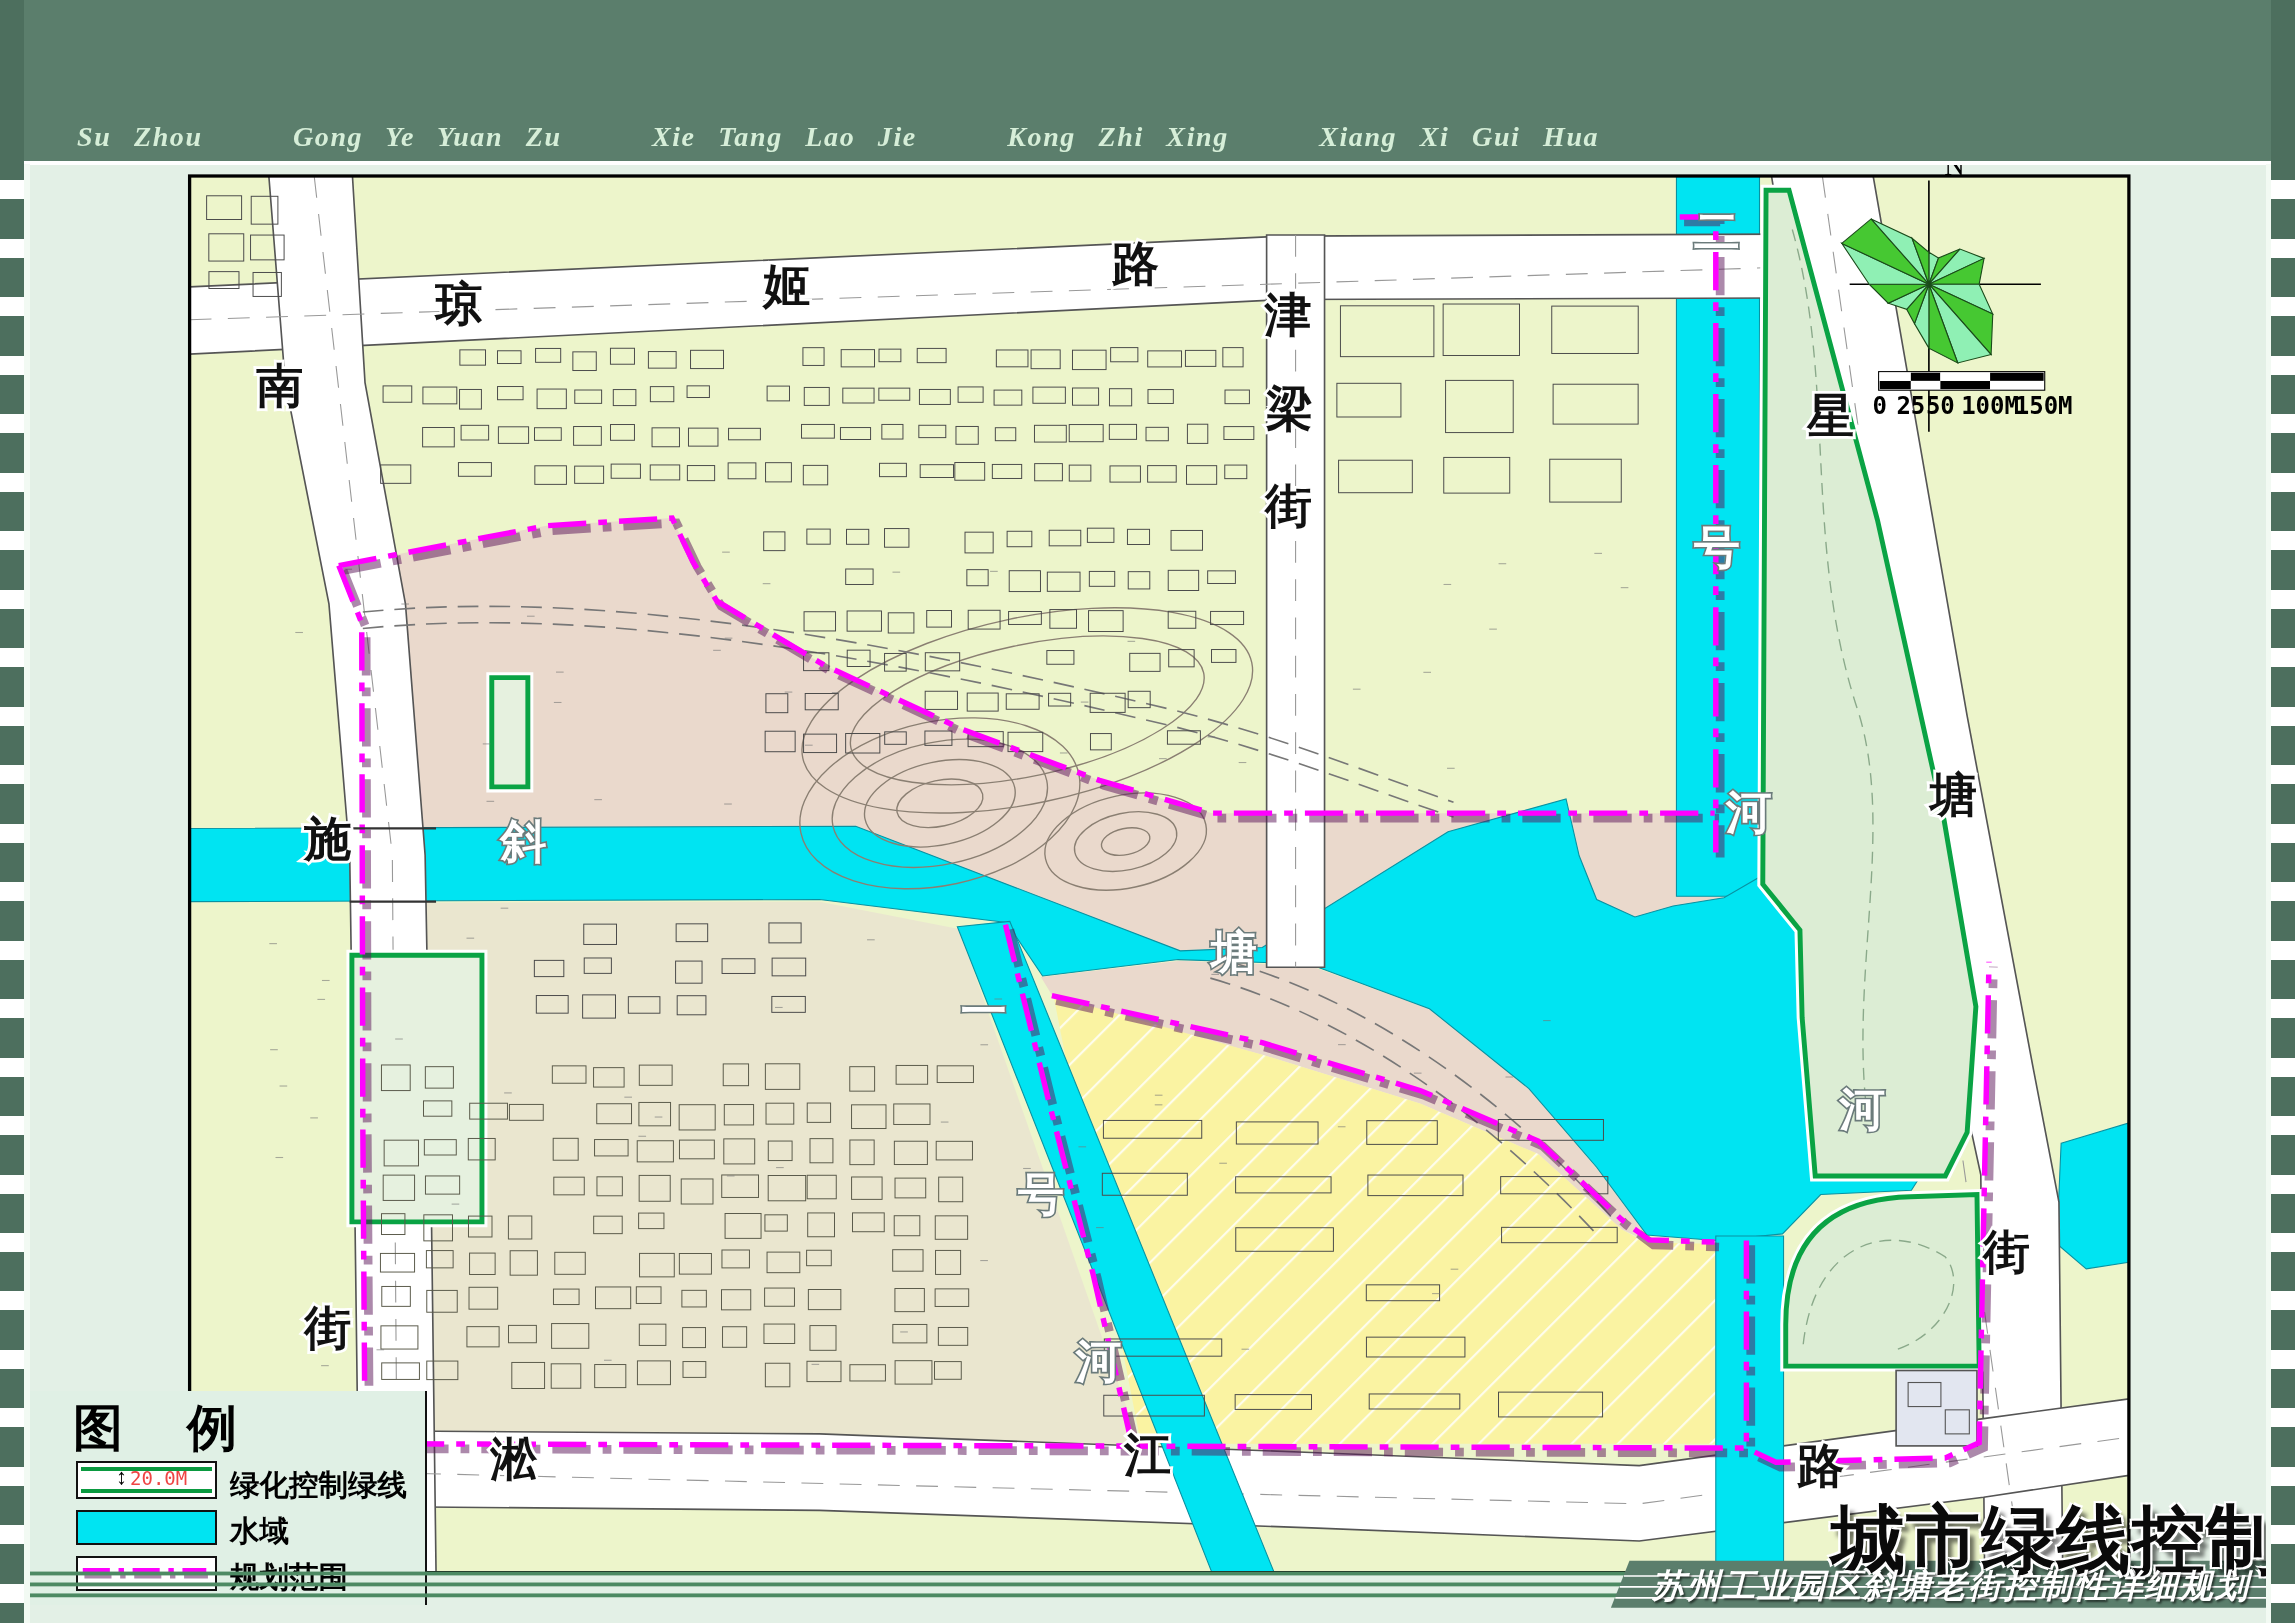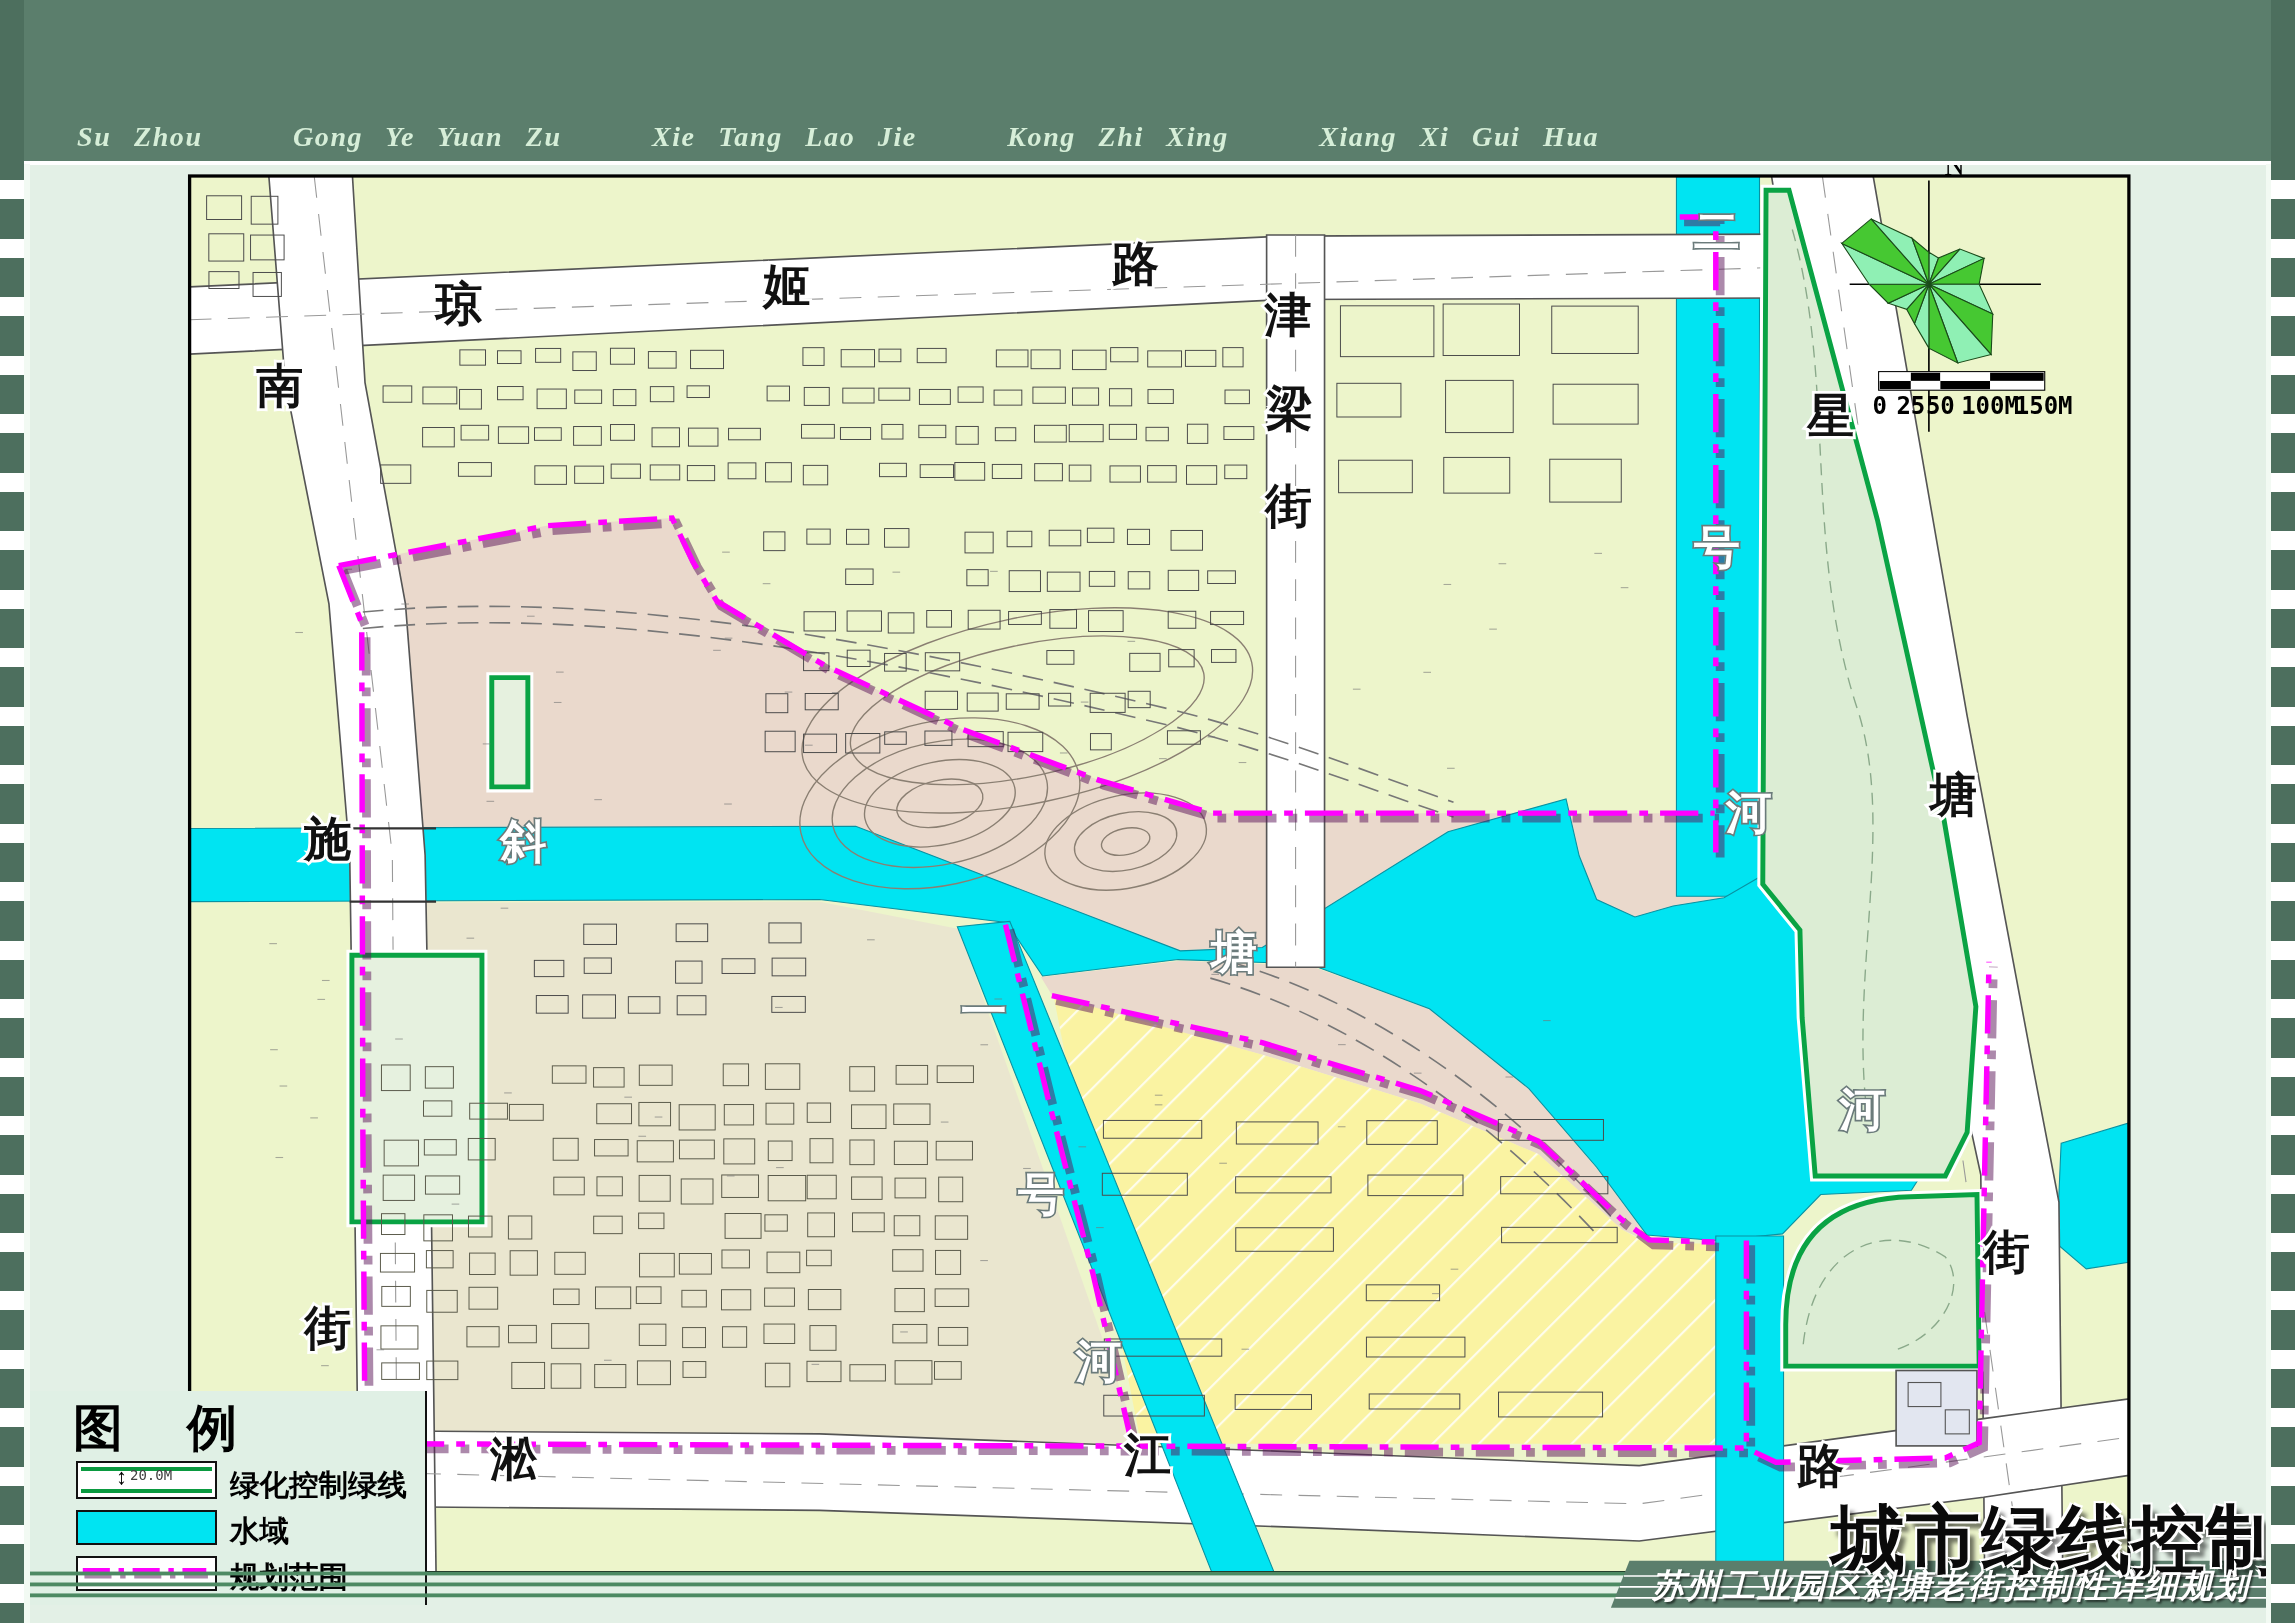--- a/index.html
+++ b/index.html
@@ -25,21 +25,21 @@
   .water-lbl{font-size:84px;font-weight:bold;fill:#ffffff;stroke:#6b7b7b;stroke-width:6px;paint-order:stroke;font-family:"Liberation Sans",sans-serif;}
   .tick-lbl{font-size:44px;font-weight:bold;fill:#000;font-family:"DejaVu Sans Mono","Liberation Mono",monospace;}
   .n-lbl{font-size:52px;fill:#000;font-family:"Liberation Serif",serif;}
   
   #legend{position:absolute;left:27px;top:1391px;width:398px;height:214px;background:#e0f0e5;z-index:20;border-right:2.7px solid #111;}
   #legend .ltitle{position:absolute;left:46px;top:4.4px;font-size:50px;font-weight:900;color:#000;letter-spacing:25px;}
   .litem-box{position:absolute;left:49px;width:137px;border:2.2px solid #111;background:#fff;}
   .litem-lbl{position:absolute;left:203px;font-size:29.5px;font-weight:900;color:#000;white-space:nowrap;}
   #lbox1{top:70px;height:34px;}
   #lbox1 .gl{position:absolute;left:3.3px;right:3.3px;height:3.3px;background:#0a9a40;}
-  #lbox1 .dim{position:absolute;left:52px;top:4.4px;font-size:14px;color:#404040;font-family:"DejaVu Sans Mono",monospace;}
+  #lbox1 .dim{position:absolute;left:52px;top:4.4px;font-size:19px;color:#ef4444;font-family:"DejaVu Sans Mono",monospace;}
   #lbox1 .arr{position:absolute;left:38px;top:1.1px;font-size:22px;color:#000;}
   #lbox2{top:119px;height:31px;background:#00e4f2;}
   #lbox3{top:165px;height:31px;}
   
   #banner{position:absolute;left:0;top:0;width:2295px;height:1623px;z-index:25;pointer-events:none;}
   #maptitle{position:absolute;left:1831px;top:1491px;width:437px;font-size:74px;font-weight:900;z-index:27;
             font-family:"Liberation Serif","DejaVu Serif",serif;color:#0a0a0a;letter-spacing:1.1px;white-space:nowrap;
             text-shadow:2.2px 2.2px 0 #fff,-2.2px -2.2px 0 #fff,2.2px -2.2px 0 #fff,-2.2px 2.2px 0 #fff,6.6px 7px 4.4px rgba(0,0,0,.55);}
   #company{position:absolute;left:1634px;top:1564px;width:634px;text-align:center;font-size:33px;font-weight:bold;font-style:italic;z-index:27;
            font-family:"Liberation Serif","DejaVu Serif",serif;color:#ffffff;letter-spacing:2.2px;white-space:nowrap;

